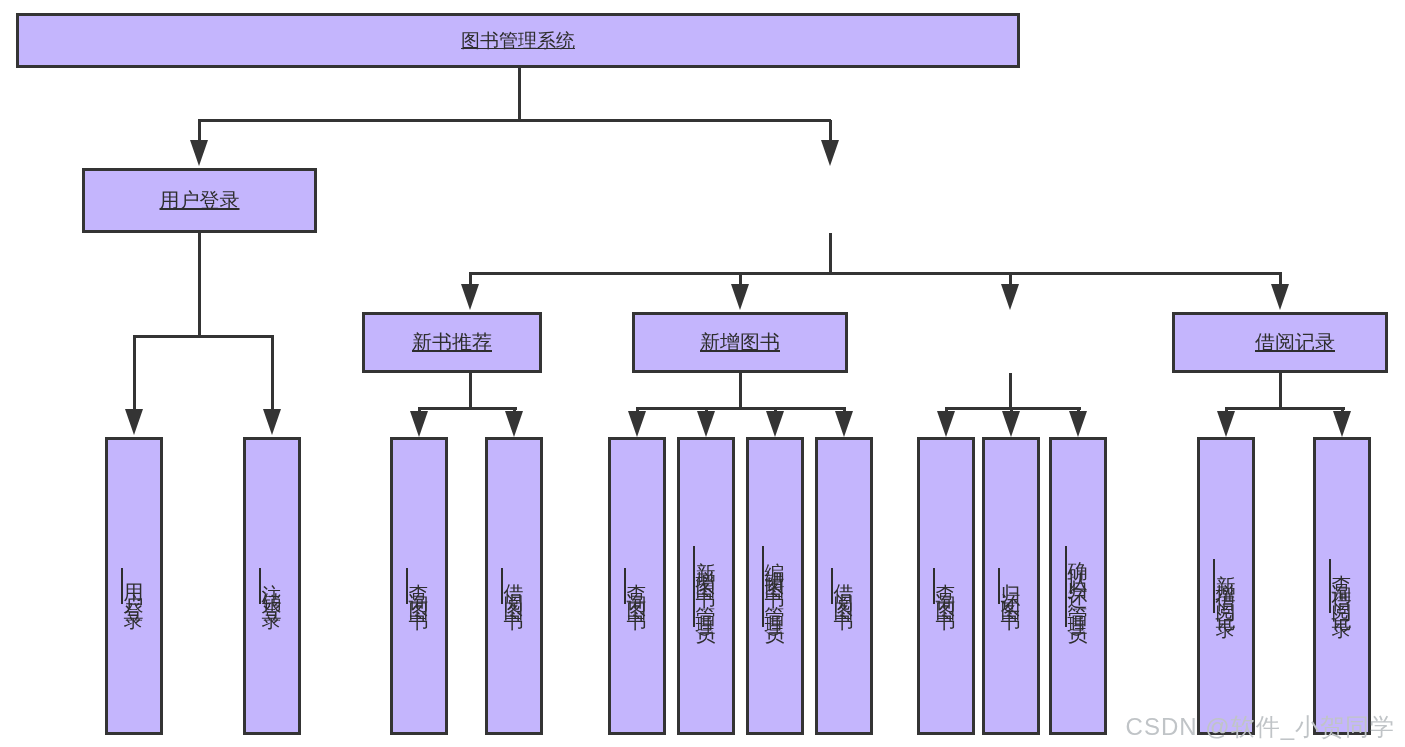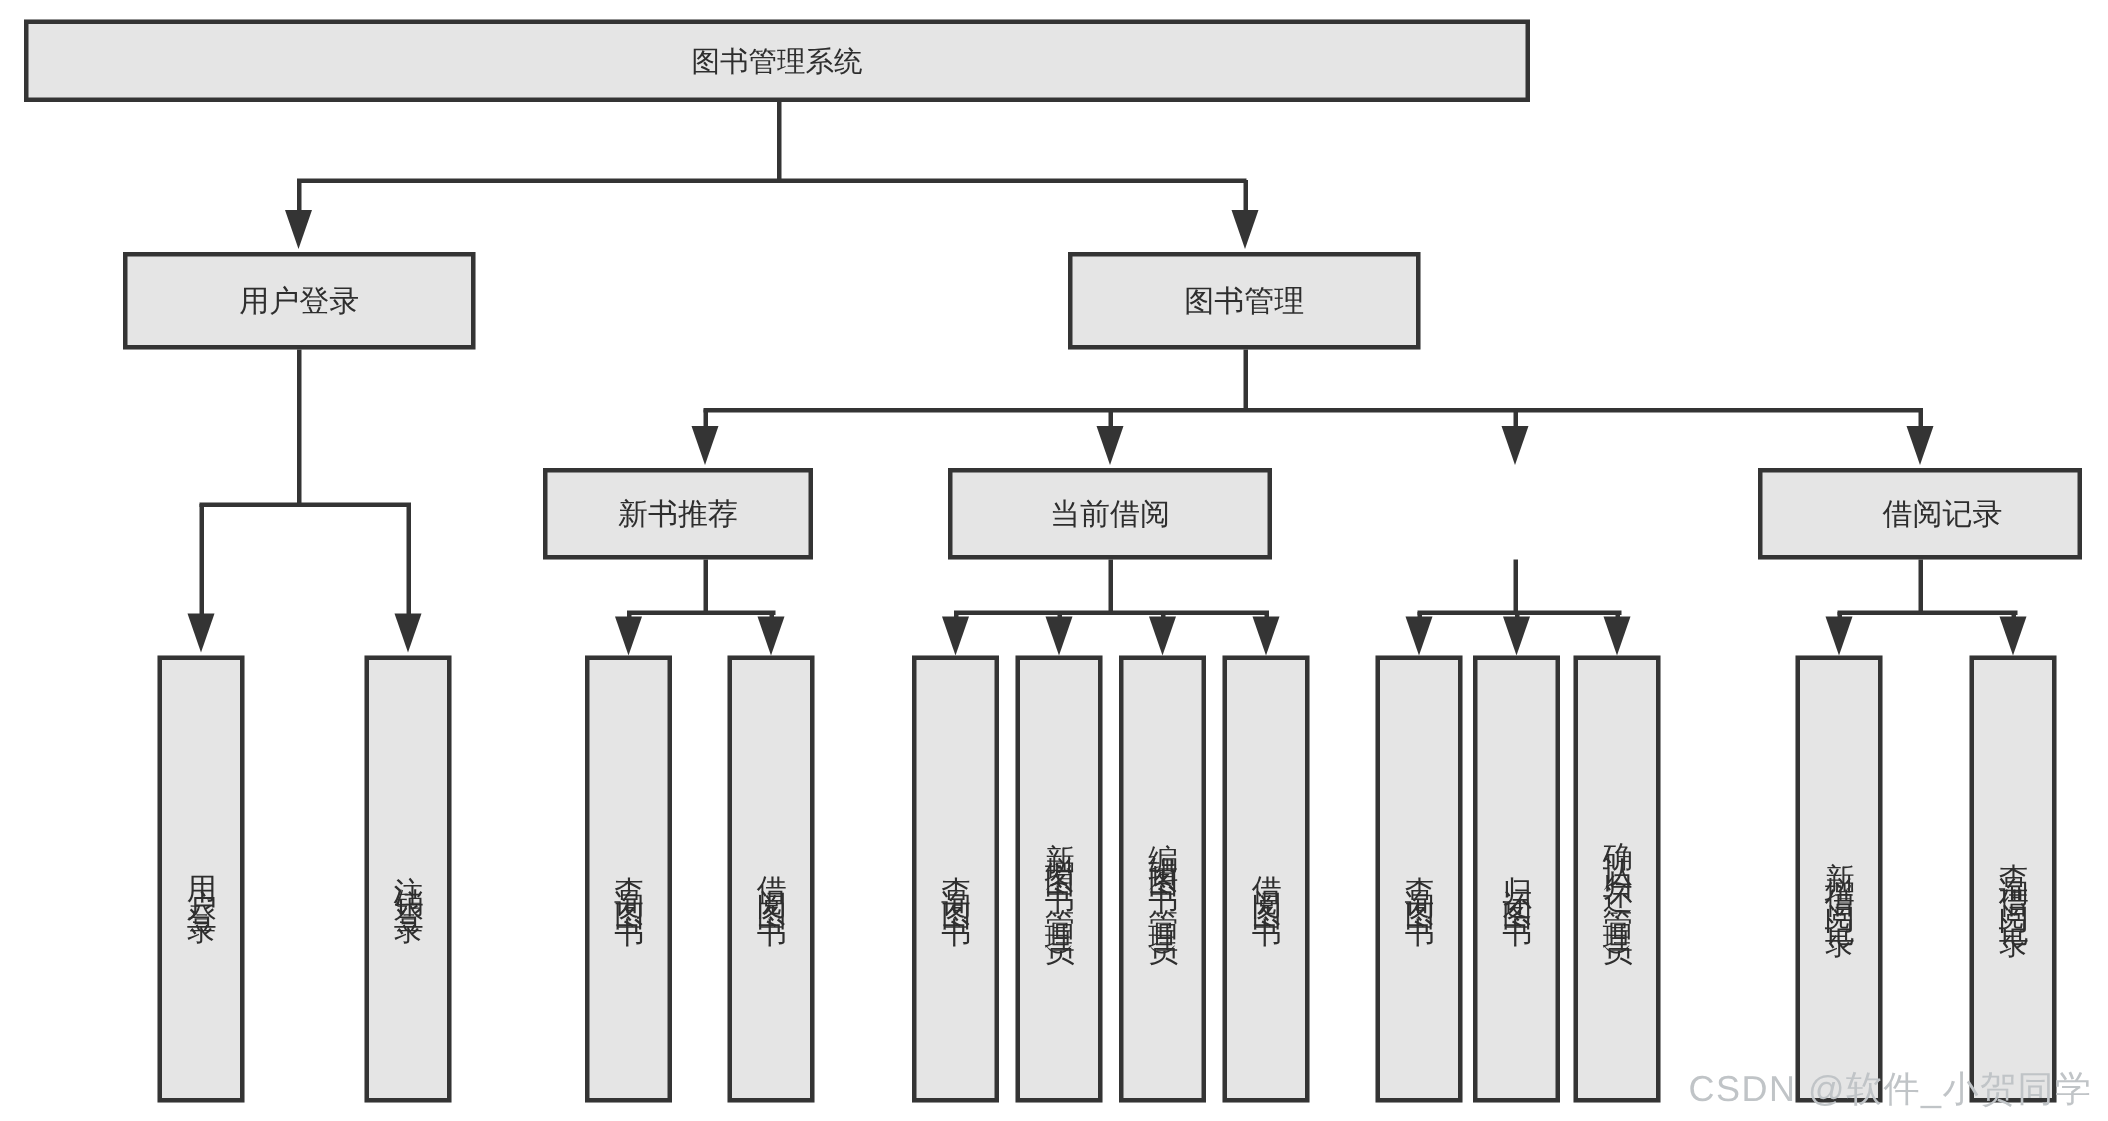--- a/index.html
+++ b/index.html
@@ -1,23 +1,23 @@
 <!DOCTYPE html>
 <html><head>
 <meta charset="utf-8">
 <style>
   html,body{margin:0;padding:0;background:#ffffff;}
   #canvas{
     position:relative;width:1405px;height:747px;background:#ffffff;overflow:hidden;
     font-family:"Liberation Sans","DejaVu Sans",sans-serif;color:#2e2e2e;
   }
   .box{
-    position:absolute;box-sizing:border-box;border:3px solid #343434;background:#e5e5e5;
+    position:absolute;box-sizing:border-box;border:3px solid #343434;background:#c4b5fd;
     display:flex;align-items:center;justify-content:center;
-    font-size:20px;color:#2e2e2e;text-align:center;
+    font-size:20px;color:#2e2e2e;text-align:center;text-decoration:underline;
   }
   .root{font-size:19px;}
   .vbox{
     writing-mode:vertical-rl;text-orientation:mixed;letter-spacing:9px;
     line-height:1;font-size:20px;
   }
   .hl{position:absolute;height:3px;background:#343434;}
   .vl{position:absolute;width:3px;background:#343434;}
   .ah{
     position:absolute;width:0;height:0;
@@ -31,25 +31,24 @@
 </style>
 </head>
 <body>
 
 <div id="canvas">
 
   <div class="box root" style="left:16px;top:13px;width:1004px;height:55px;">图书管理系统</div>
 
   <div class="box" style="left:82px;top:168px;width:235px;height:65px;">用户登录</div>
 
-  <div class="box" style="left:712px;top:168px;width:235px;height:65px;">图书管理</div>
 
   <div class="box" style="left:362px;top:312px;width:180px;height:61px;">新书推荐</div>
 
-  <div class="box" style="left:632px;top:312px;width:216px;height:61px;">当前借阅</div>
+  <div class="box" style="left:632px;top:312px;width:216px;height:61px;">新增图书</div>
 
 
   <div class="box" style="left:1172px;top:312px;width:216px;height:61px;padding-left:30px;">借阅记录</div>
 
   <div class="box vbox" style="left:105px;top:437px;width:58px;height:298px;">用户登录</div>
 
   <div class="box vbox" style="left:243px;top:437px;width:58px;height:298px;">注销登录</div>
 
   <div class="box vbox" style="left:390px;top:437px;width:58px;height:298px;">查询图书</div>
 

